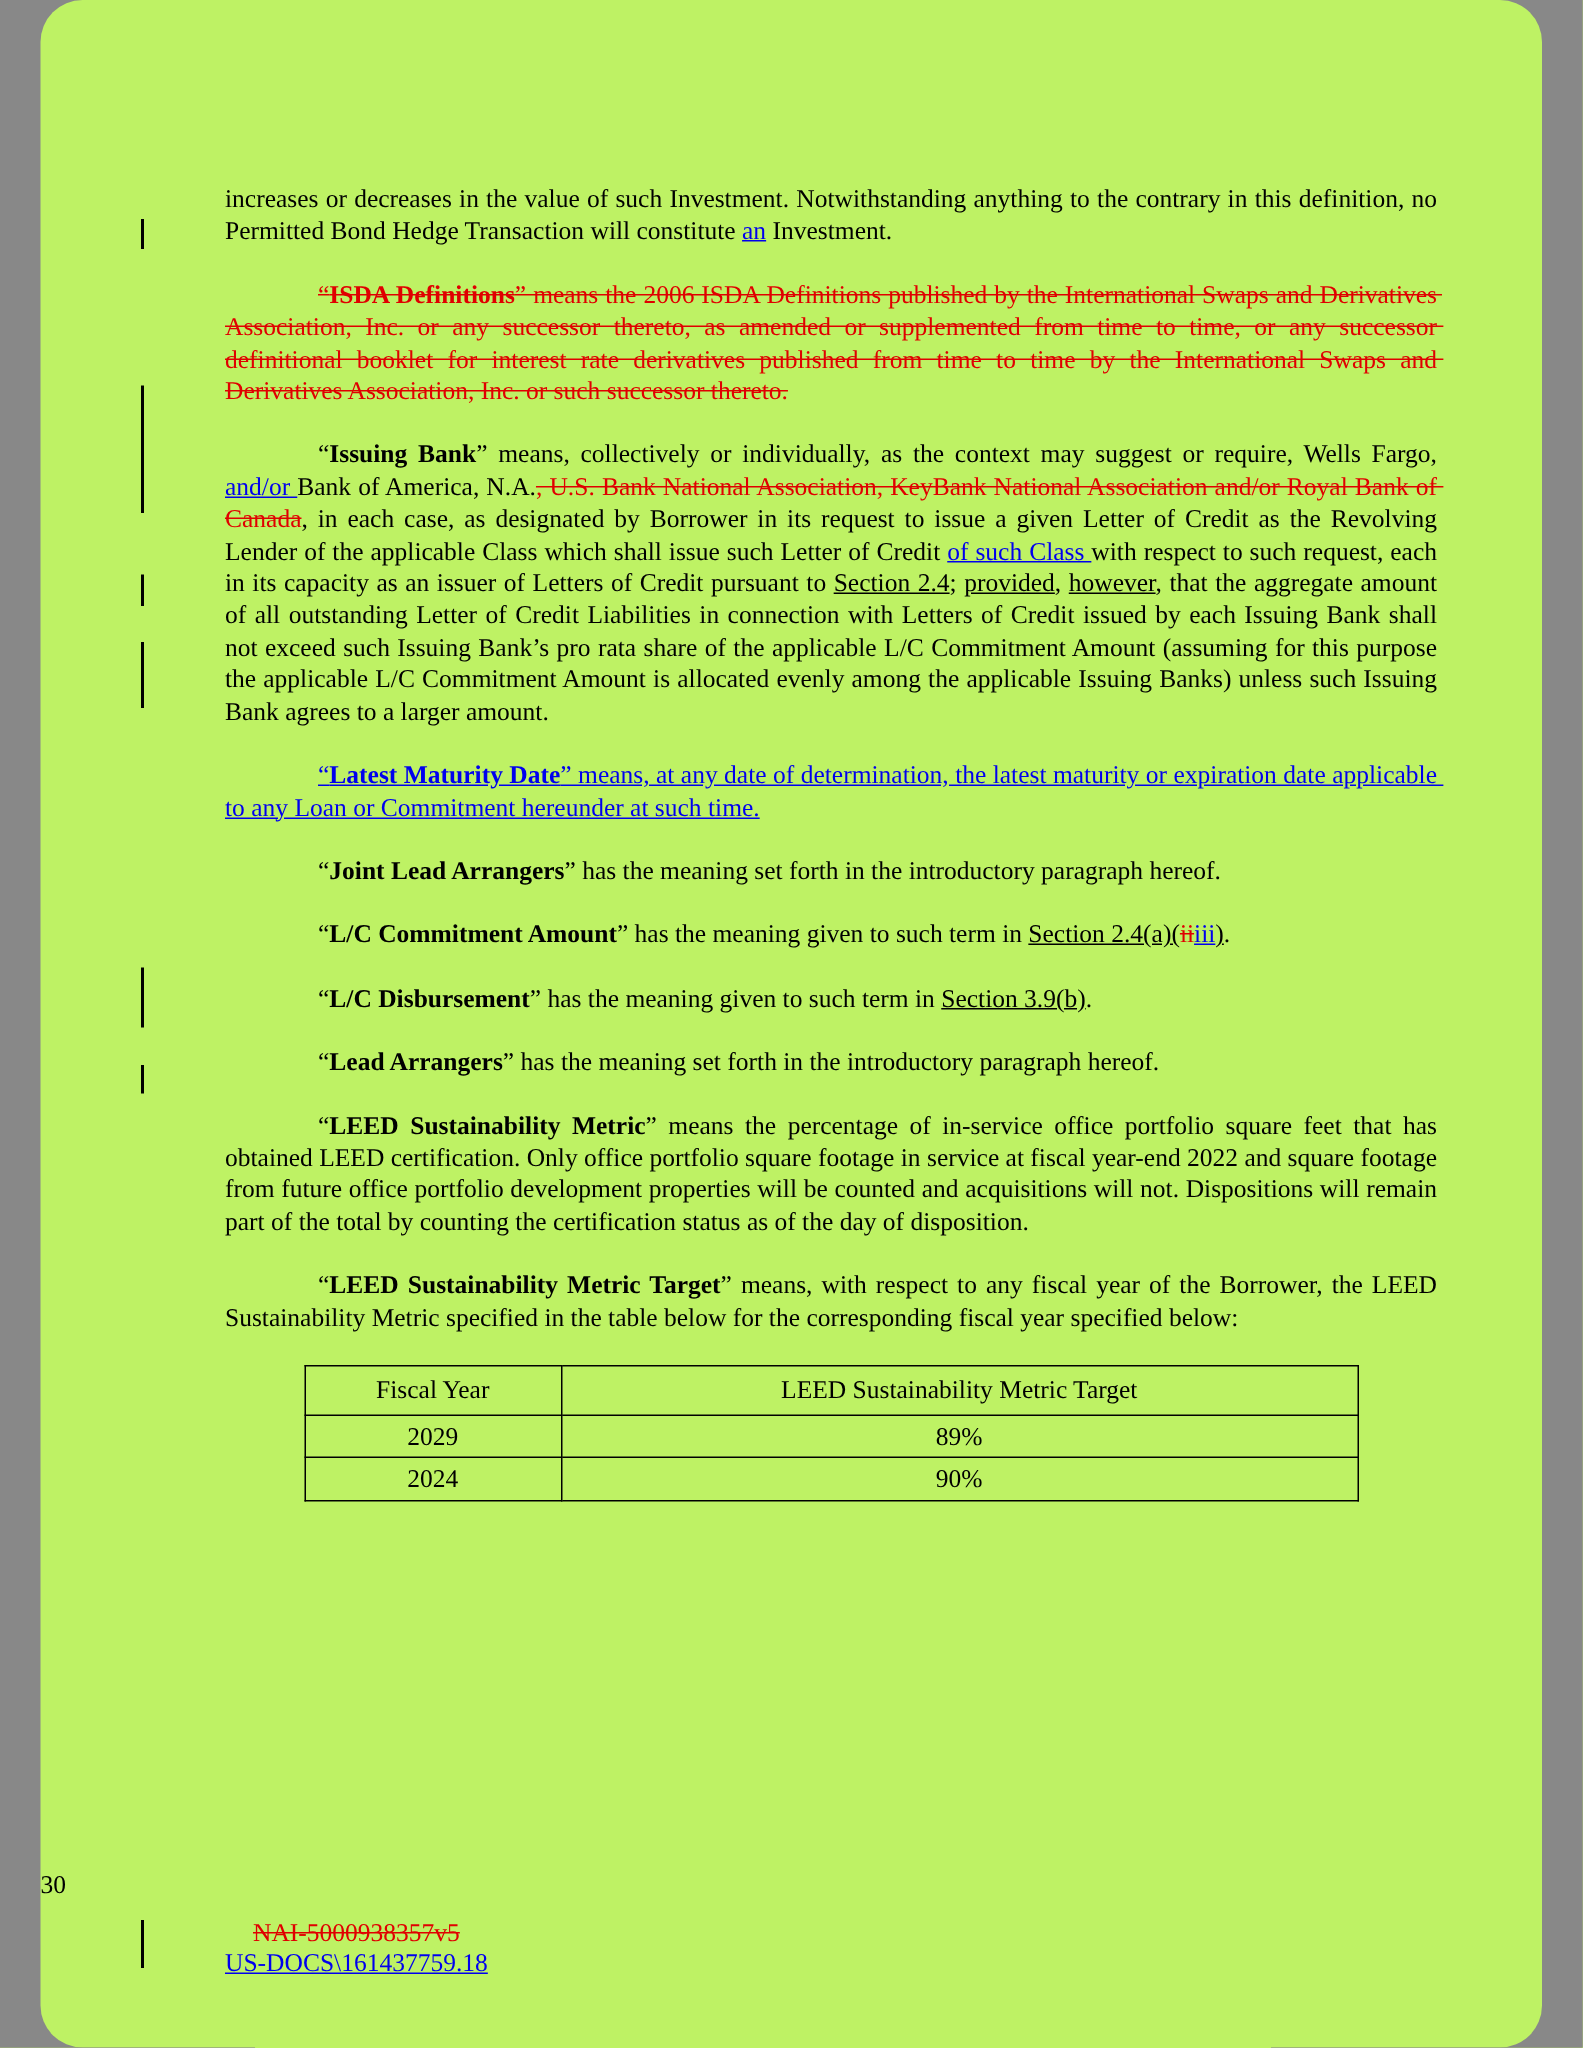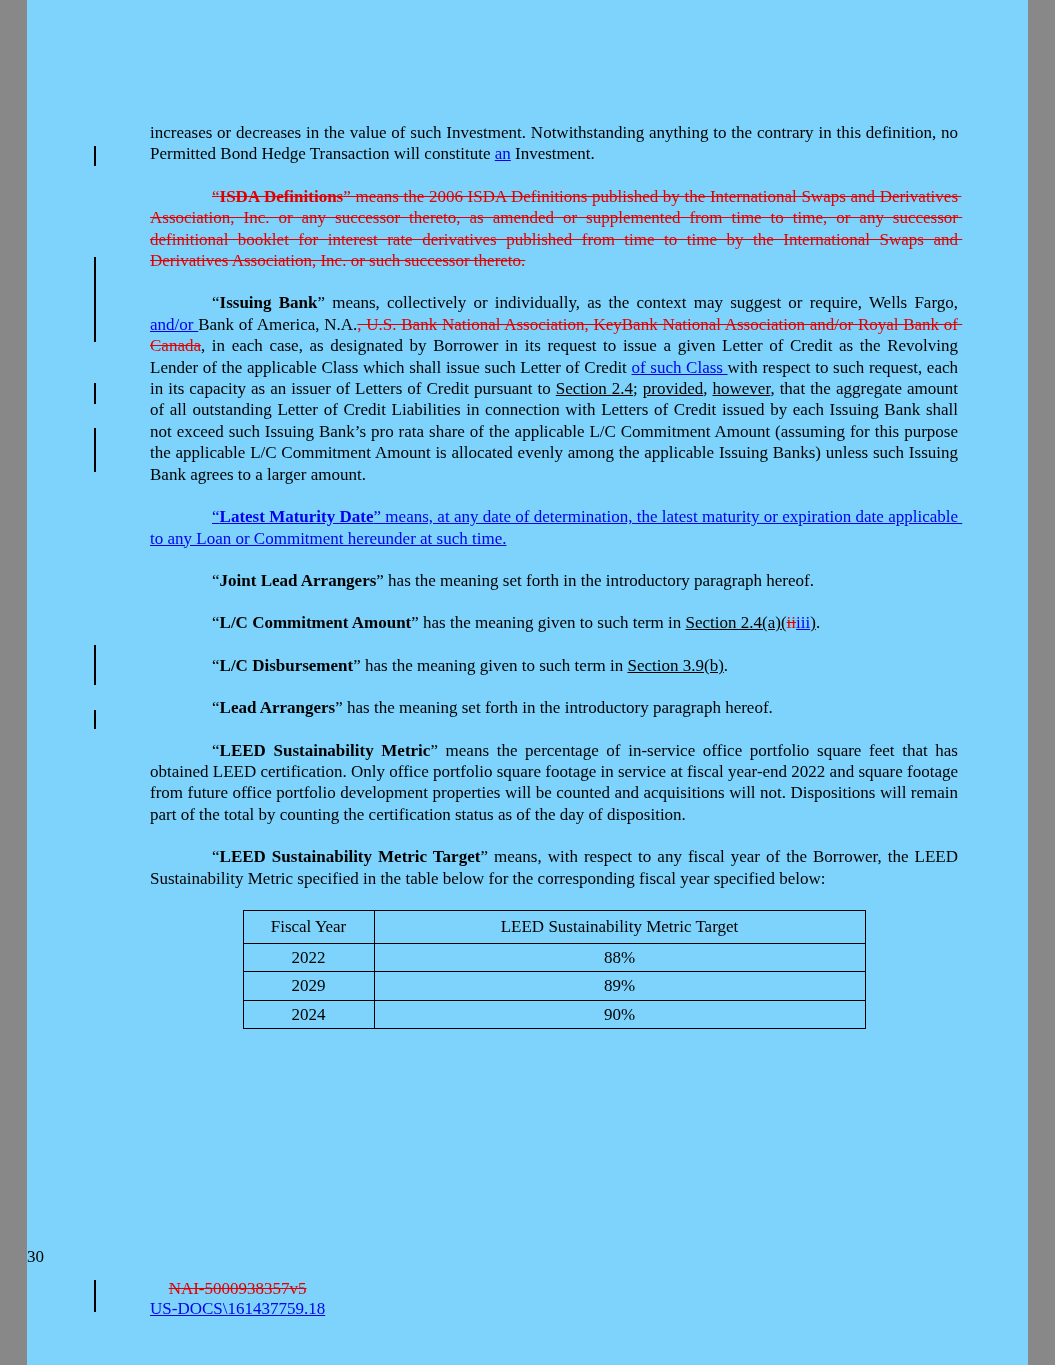--- a/index.html
+++ b/index.html
@@ -1,24 +1,25 @@
 <!DOCTYPE html>
 <html style="--red: #e00000; --blue: #0000ee;"><head>
 <meta charset="utf-8">
 <style>
   html,body{margin:0;padding:0;background:#888;}
   .page{
     position:relative;
     width:1001px;height:1365px;
     margin:0 auto;
-    background:#7dd3fc;
+    background:#bef264;
     font-family:"Liberation Serif", serif;
     font-size:17px;
     color:#000;
     overflow:hidden;
+    border-radius:28px;
   }
   .content{
     position:absolute;
     left:123px;
     top:122px;
     width:808px;
     text-align:justify;
     line-height:1.26;
   }
   .para{margin:0 0 21px 0;}
@@ -32,21 +33,21 @@
   
   .metric-table{
     border-collapse:collapse;
     margin:8px auto 0 auto;
     font-size:17px;
   }
   .metric-table th,.metric-table td{
     border:1px solid #000;
     font-weight:normal;
     text-align:center;
-    padding:3px 8px;
+    padding:3px 28px;
   }
   .metric-table th{height:26px;}
   .metric-table td{height:19px;}
   .col-year{width:114px;}
   .col-target{width:474px;}
   
   .page-number{
     position:absolute;
     left:0;right:0;
     top:1247px;
@@ -97,24 +98,20 @@
       <p class="para indent"><span class="run">“</span><span class="run b">LEED Sustainability Metric Target</span><span class="run">” means, with respect to any fiscal year of the Borrower, the LEED Sustainability Metric specified in the table below for the corresponding fiscal year specified below:</span></p>
       <table class="metric-table">
       <thead>
         <tr>
           <th class="col-year">Fiscal Year</th>
           <th class="col-target">LEED Sustainability Metric Target</th>
         </tr>
       </thead>
       <tbody>
 
-      <tr>
-            <td class="col-year">2022</td>
-            <td class="col-target">88%</td>
-          </tr>
           <tr>
             <td class="col-year">2029</td>
             <td class="col-target">89%</td>
           </tr>
           <tr>
             <td class="col-year">2024</td>
             <td class="col-target">90%</td>
           </tr>
         </tbody>
     </table>

